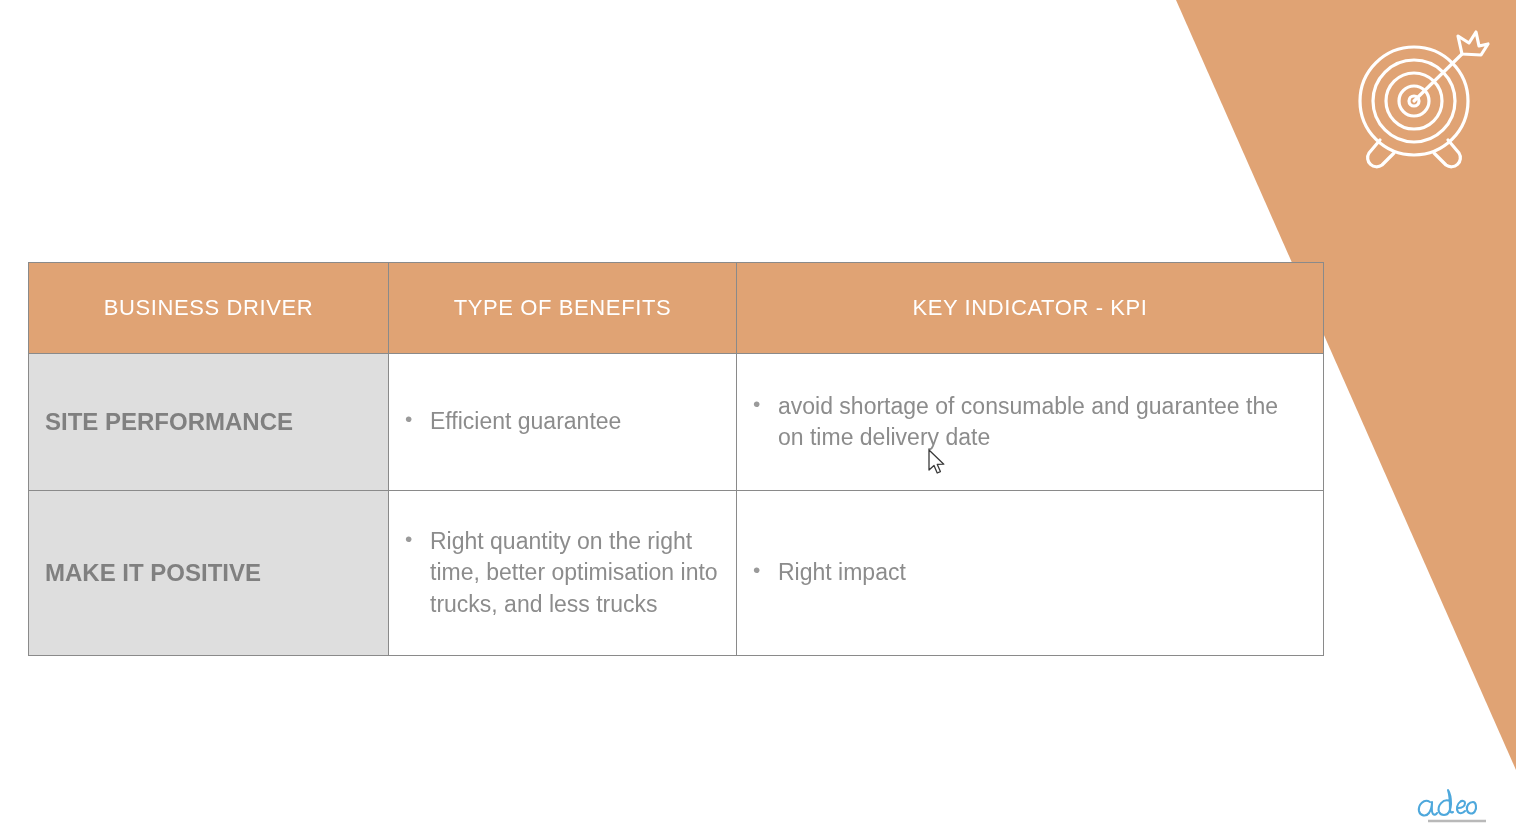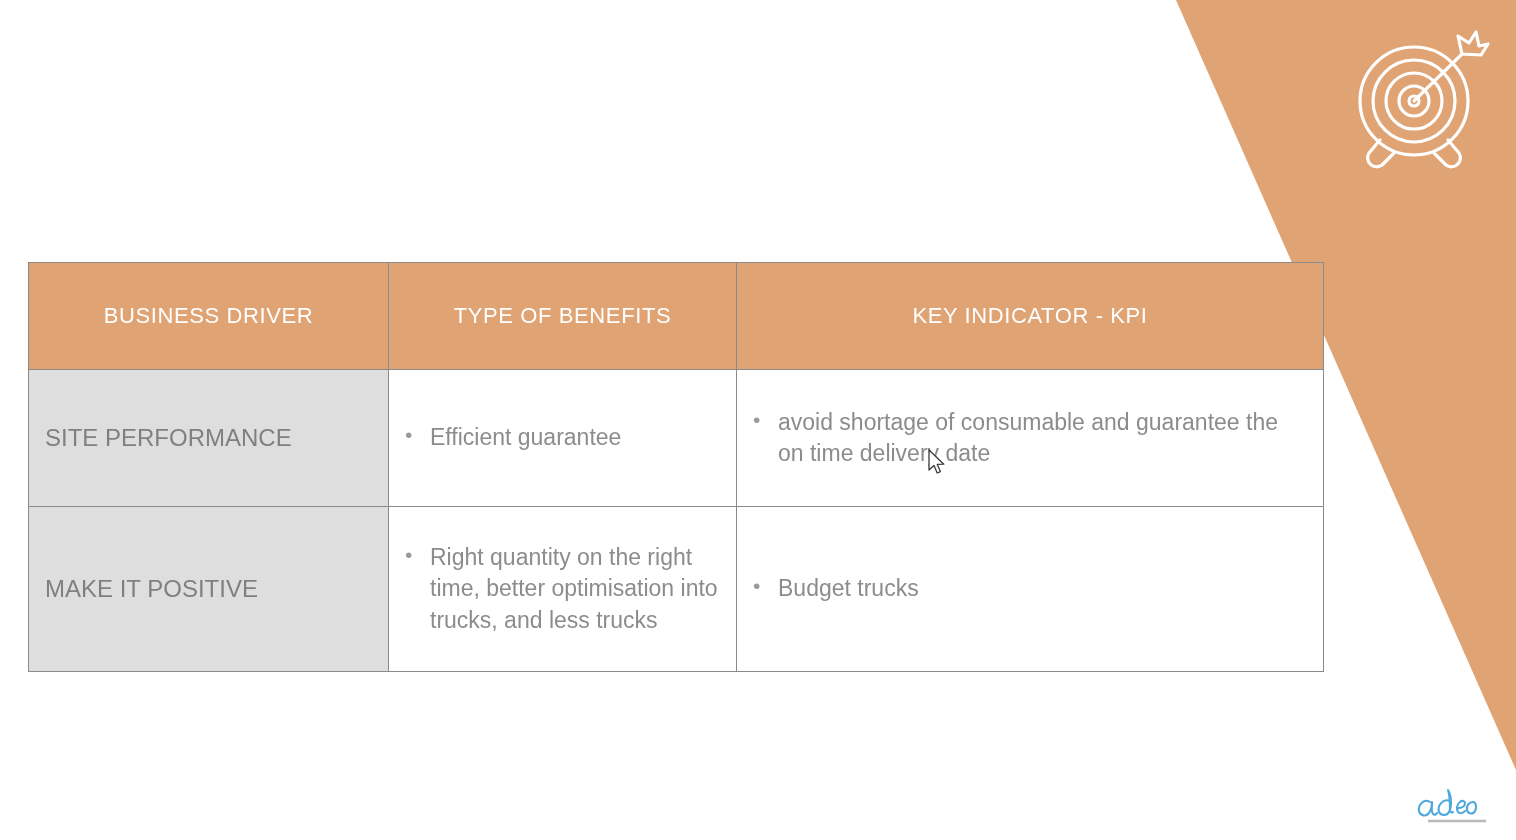--- a/index.html
+++ b/index.html
@@ -68,40 +68,40 @@
     table-layout: fixed;
     z-index: 3;
   }
   .benefits-table col.c1 { width: 360px; }
   .benefits-table col.c2 { width: 348px; }
   .benefits-table col.c3 { width: 587px; }
 
   .benefits-table th,
   .benefits-table td {
     border: 1px solid #8a8a8a;
-    padding: 8px;
+    padding: 0;
     vertical-align: middle;
   }
 
   .benefits-table thead th {
     background: #E0A374;
     color: #ffffff;
     height: 90px;
     font-size: 22px;
     font-weight: normal;
     letter-spacing: 0.6px;
     text-align: center;
     border-color: #8a8a8a;
   }
 
   td.driver-cell {
     background: #DEDEDE;
     color: #808080;
     font-size: 24px;
-    font-weight: normal;
+    font-weight: bold;
     line-height: 1.35;
     padding: 6px 14px 6px 16px;
   }
 
   td.bullet-cell {
     background: #ffffff;
     padding: 8px 14px 8px 10px;
   }
 
   .bullet-list {
@@ -204,21 +204,21 @@
 
       <tr class="row-make">
         <td class="driver-cell">MAKE IT POSITIVE</td>
         <td class="bullet-cell">
           <ul class="bullet-list">
             <li>Right quantity on the right time, better optimisation into trucks, and less trucks</li>
           </ul>
         </td>
         <td class="bullet-cell">
           <ul class="bullet-list">
-            <li>Budget trucks</li>
+            <li>Right impact</li>
           </ul>
         </td>
       </tr>
 
     </tbody>
   </table>
 
   <div class="adeo-logo">
     <svg viewBox="0 0 78 40" width="78" height="40" fill="none">
       <g stroke="#4EA8DC" stroke-width="2.1" stroke-linecap="round" stroke-linejoin="round" fill="none">

